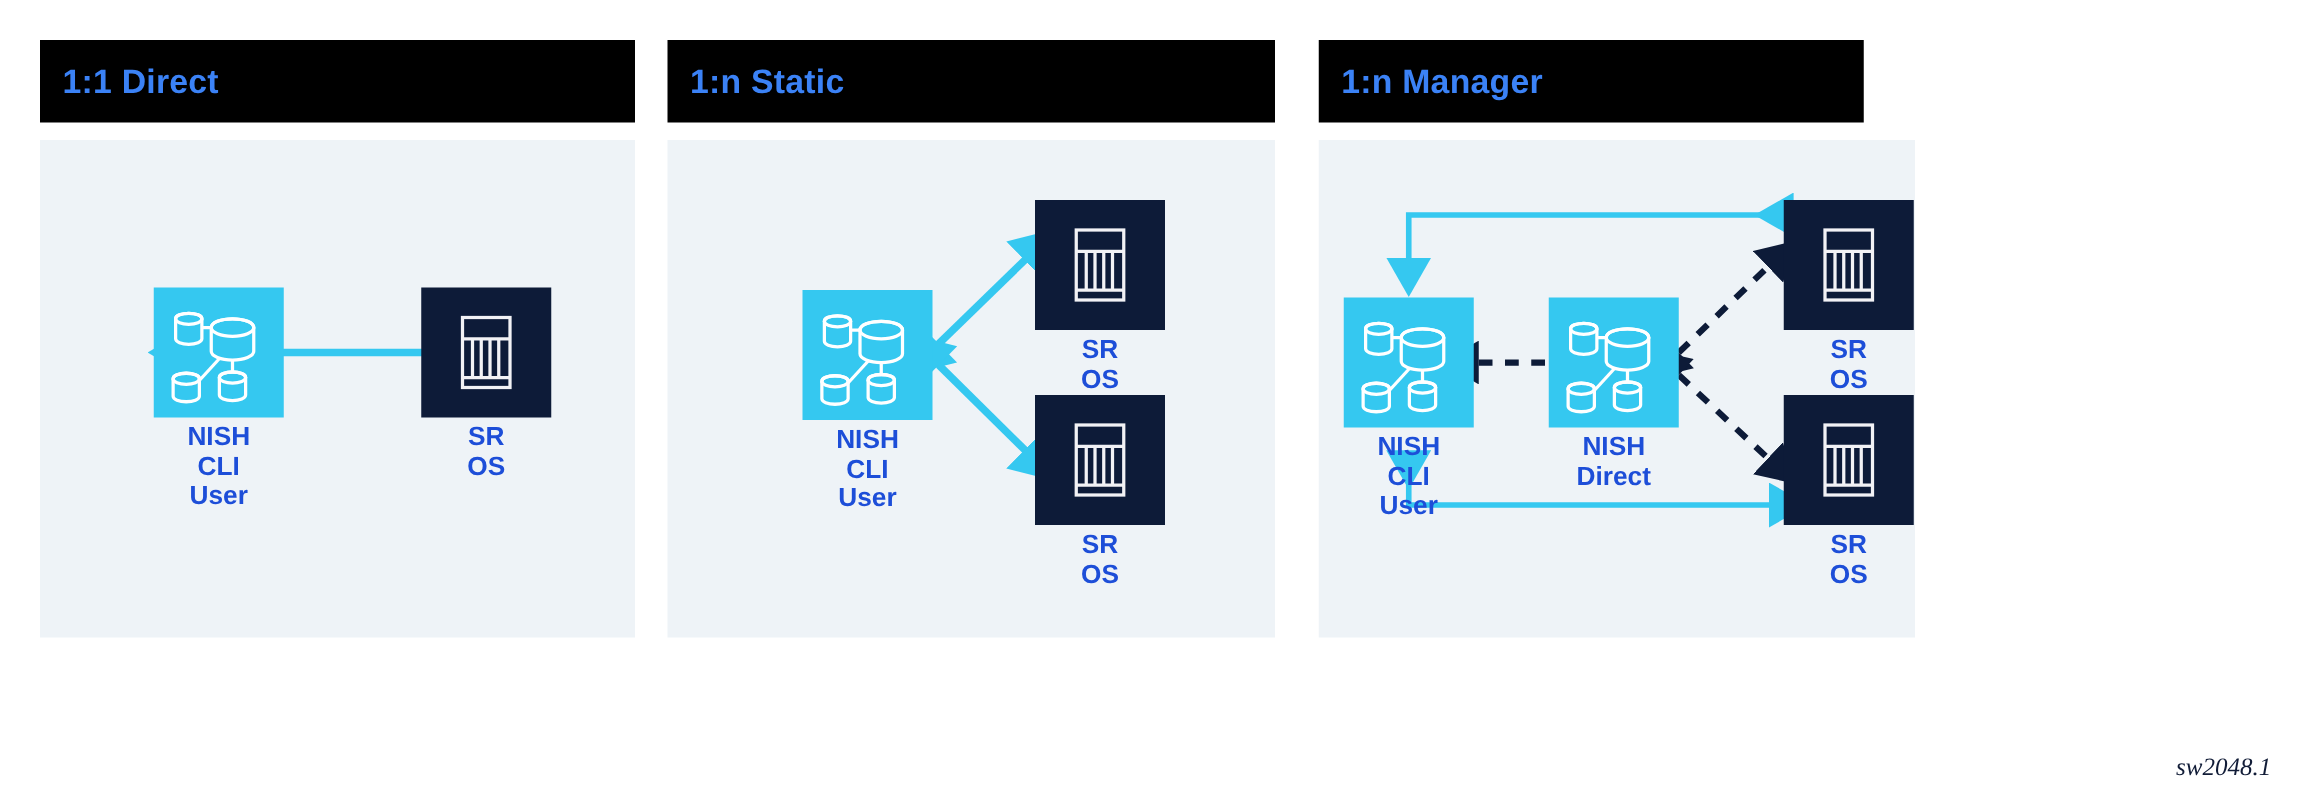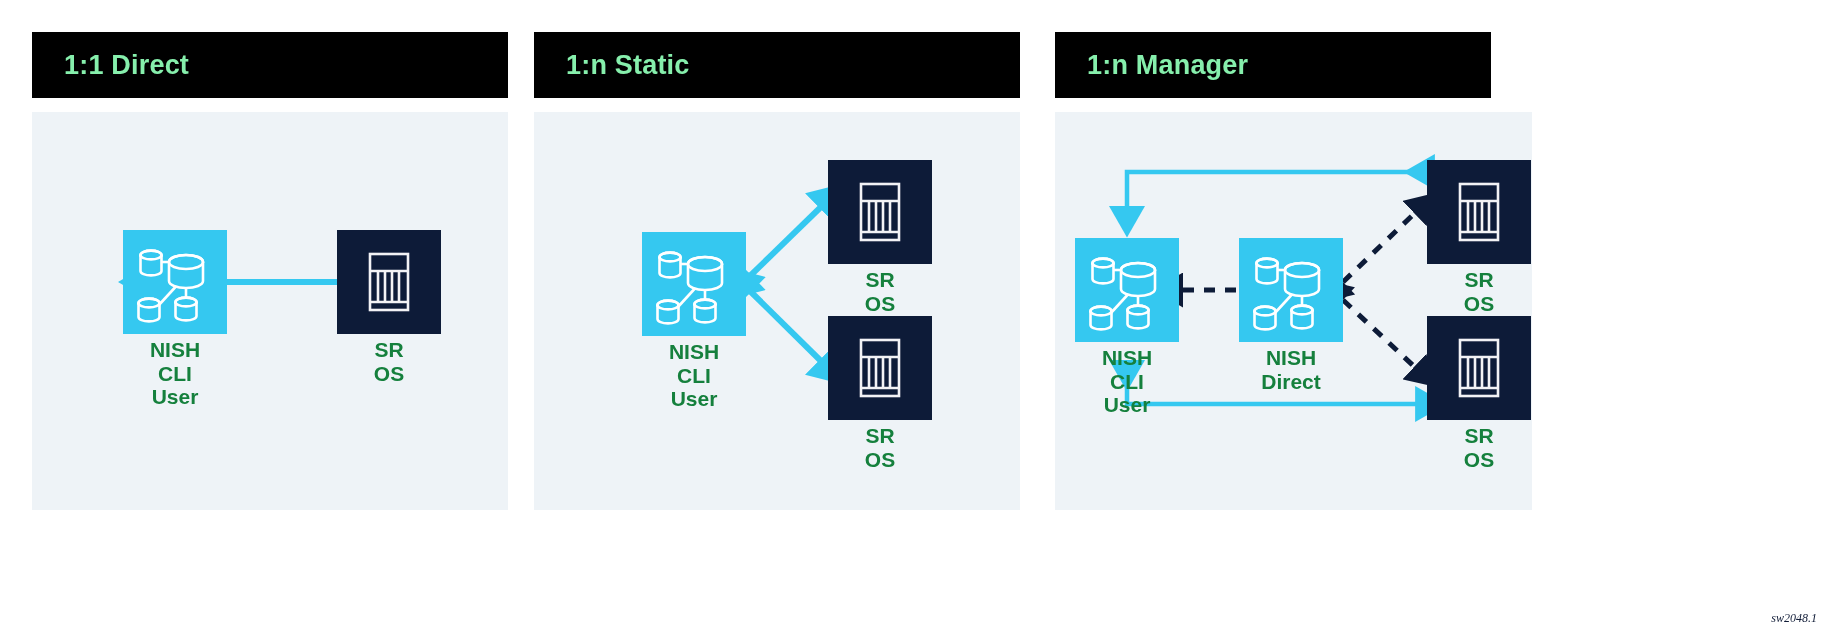--- a/index.html
+++ b/index.html
@@ -16,25 +16,25 @@
   .canvas { position: absolute; inset: 0; }
 
   
   .panel { position: absolute; top: 32px; height: 478px; }
   .panel-header {
     position: absolute; left: 0; top: 0; right: 0; height: 66px;
     background: #000000;
     display: flex; align-items: center;
   }
   .panel-title {
-    color: #86efac;
+    color: #3b82f6;
     font-size: 27px;
     font-weight: bold;
     letter-spacing: 0.2px;
-    padding-left: 32px;
+    padding-left: 18px;
     white-space: nowrap;
   }
   .panel-body {
     position: absolute; left: 0; top: 80px; right: 0; bottom: 0;
     background: #eef3f7;
   }
 
   
   .node { position: absolute; }
   .node-box {
@@ -42,40 +42,40 @@
     width: 104px; height: 104px;
     display: block;
   }
   .node-box.cyan { background: #35c8f0; }
   .node-box.navy { background: #0d1b38; }
   .node-label {
     position: absolute;
     top: 108px;
     left: 50%;
     transform: translateX(-50%);
-    color: #15803d;
+    color: #1d4ed8;
     font-size: 21px;
     font-weight: bold;
     line-height: 1.12;
     text-align: center;
     white-space: pre-line;
   }
   .node-box svg { display: block; width: 100%; height: 100%; }
 
   
   .wires { position: absolute; inset: 0; pointer-events: none; }
   .wires svg { position: absolute; left: 0; top: 0; overflow: visible; }
 
   
   .caption {
     position: absolute;
     right: 24px; bottom: 16px;
     font-family: "Liberation Serif", serif;
     font-style: italic;
-    font-size: 12px;
+    font-size: 20px;
     color: #111c37;
     margin-left: 25px;
   }
 </style>
 </head>
 <body>
 
 <div class="canvas">
 
   <div class="panel" style="left:32px; width:476px;">

